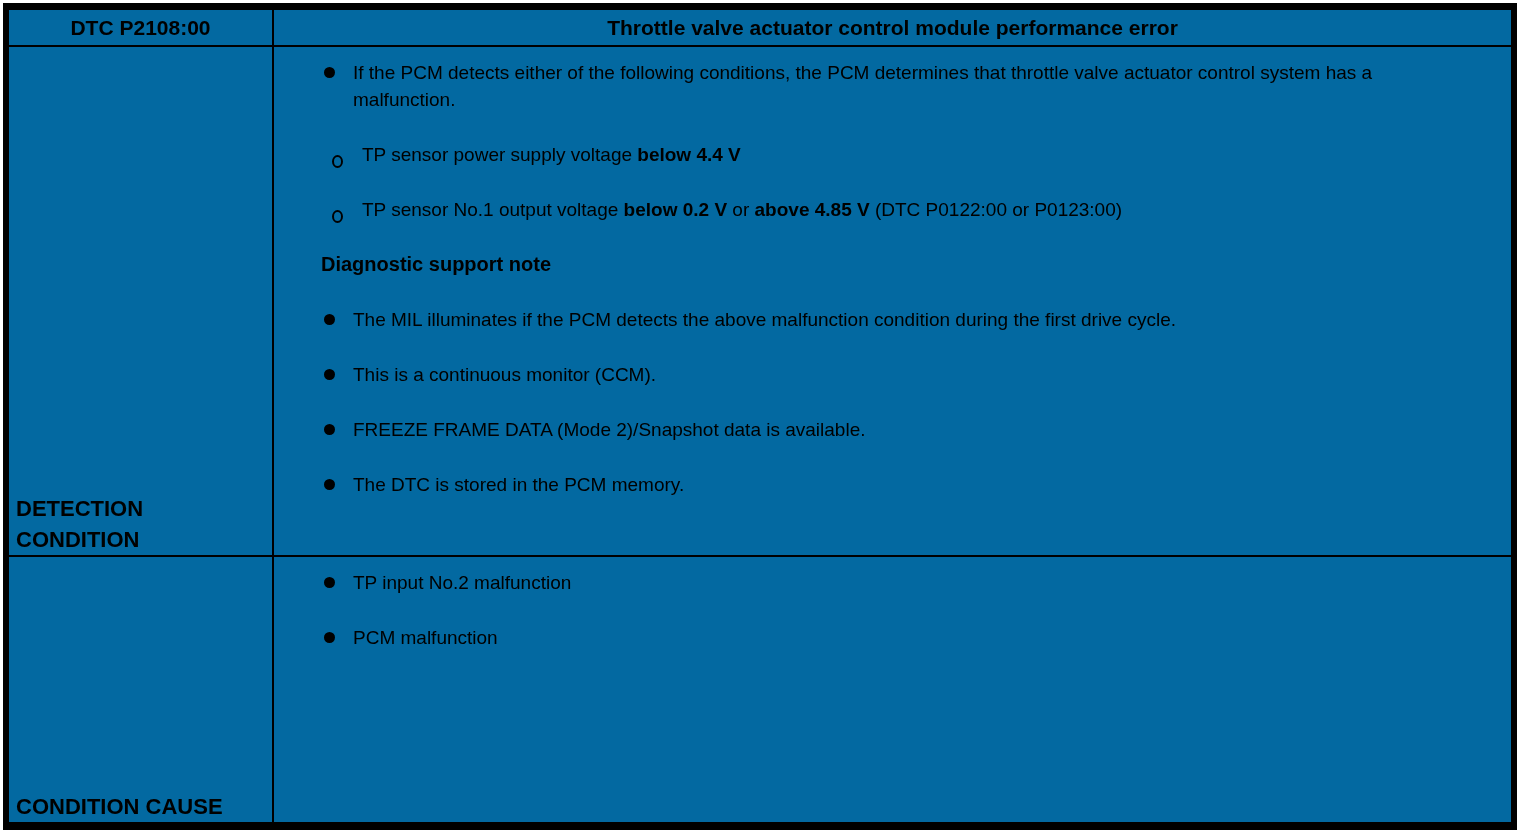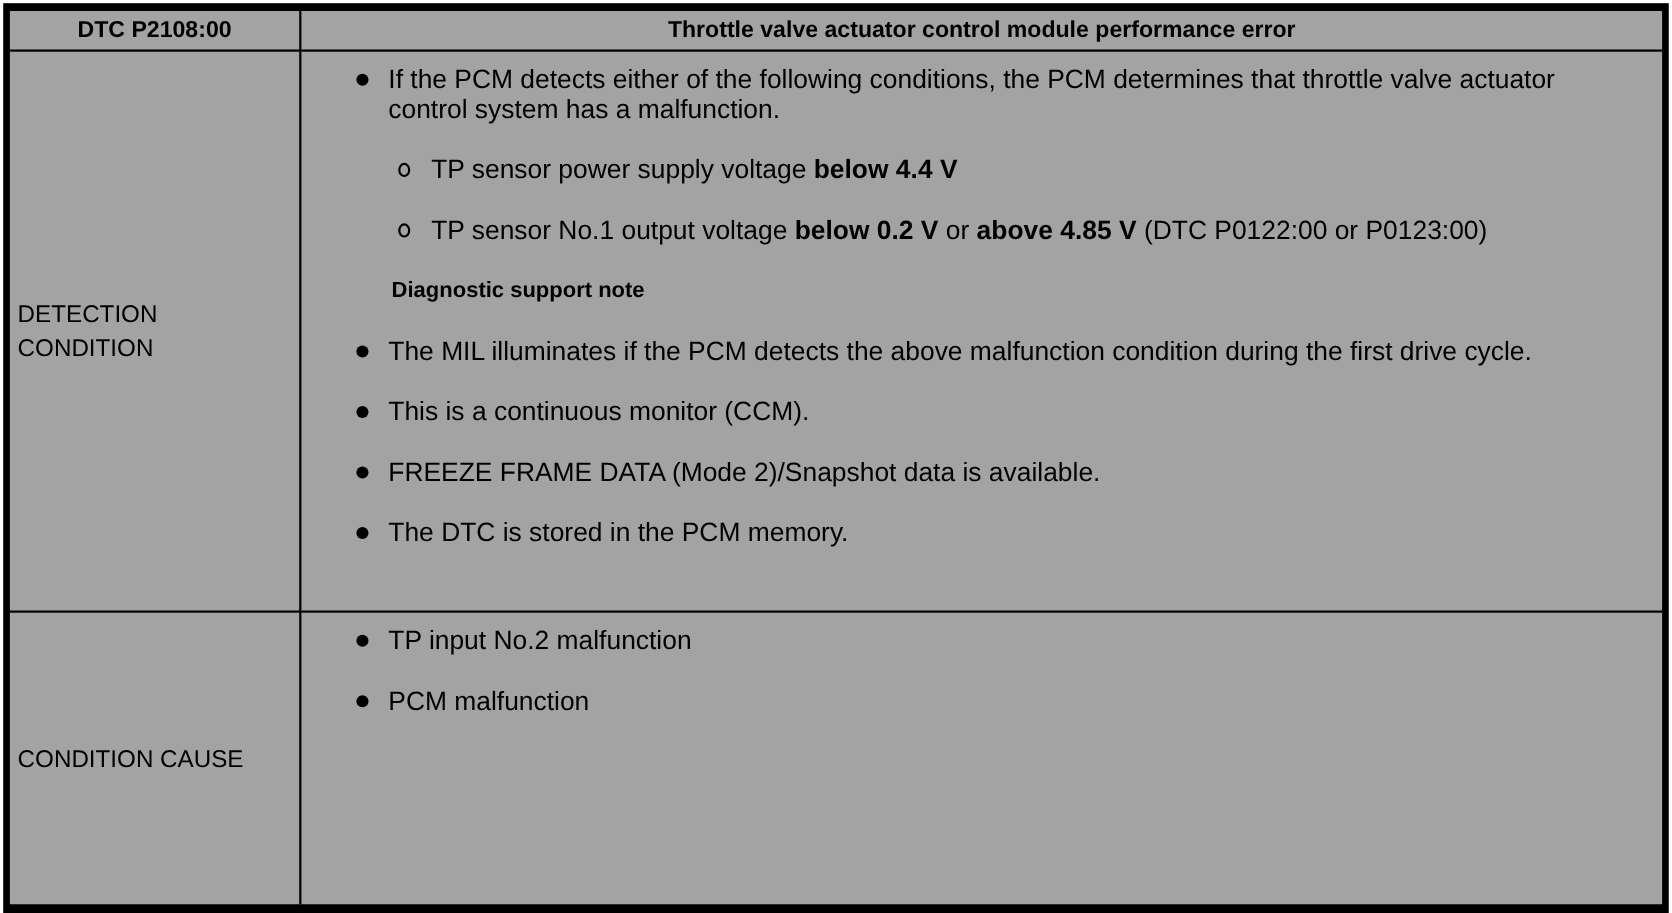--- a/index.html
+++ b/index.html
@@ -17,61 +17,61 @@
     top: 3px;
     left: 3px;
     width: 1502px;
     height: 812px;
     border: 6px solid #000;
     border-top-width: 7px;
     border-bottom-width: 8px;
     display: grid;
     grid-template-columns: 265px 1fr;
     grid-template-rows: 37px 510px 1fr;
-    background: #a3a3a3;
+    background: #0369a1;
   }
   .cell {
     box-sizing: border-box;
     overflow: hidden;
   }
   .col-left { border-right: 2px solid #000; }
   .row-top, .row-mid { border-bottom: 2px solid #000; }
 
   .hdr-cell {
     display: flex;
     align-items: center;
     justify-content: center;
     font-weight: bold;
     font-size: 21px;
     white-space: nowrap;
   }
   .label-cell {
     display: flex;
-    align-items: center;
+    align-items: flex-end;
     padding-left: 7px;
     padding-right: 6px;
-    font-weight: normal;
+    font-weight: bold;
     font-size: 22px;
     line-height: 31px;
   }
   .content-cell {
     padding: 12px 50px 0 0;
   }
   .item {
     display: flex;
     align-items: flex-start;
     margin-bottom: 28px;
-    font-size: 24px;
+    font-size: 19px;
     line-height: 27px;
   }
   .item .text { display: block; }
   .t-bullet { padding-left: 50px; }
-  .t-sub    { padding-left: 88px; }
+  .t-sub    { padding-left: 58px; align-items: flex-end; }
   .t-heading {
-    padding-left: 82px;
+    padding-left: 47px;
     font-weight: bold;
     font-size: 20px;
   }
   .marker { flex: none; display: block; }
   .t-bullet .marker { width: 29px; }
   .t-sub .marker    { width: 30px; }
   .dot {
     display: block;
     width: 11px;
     height: 11px;

